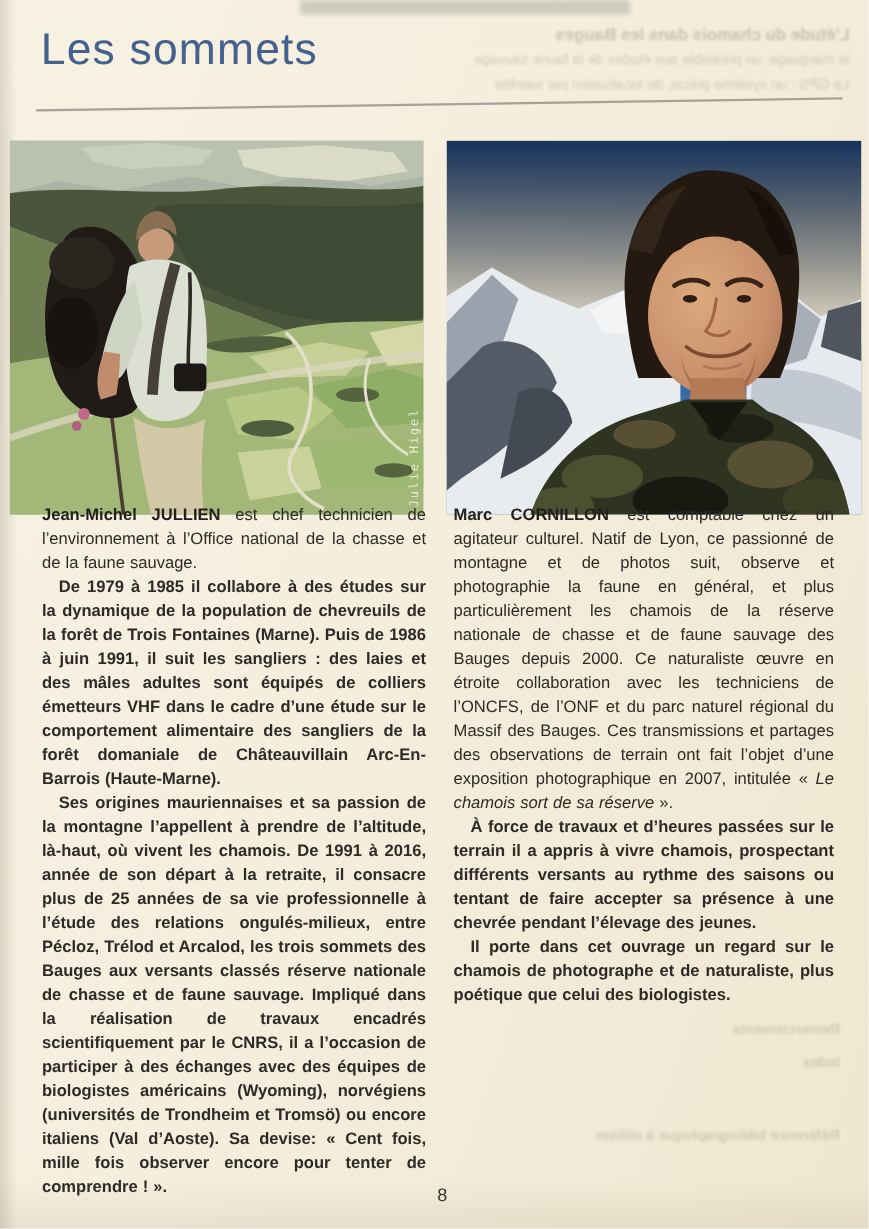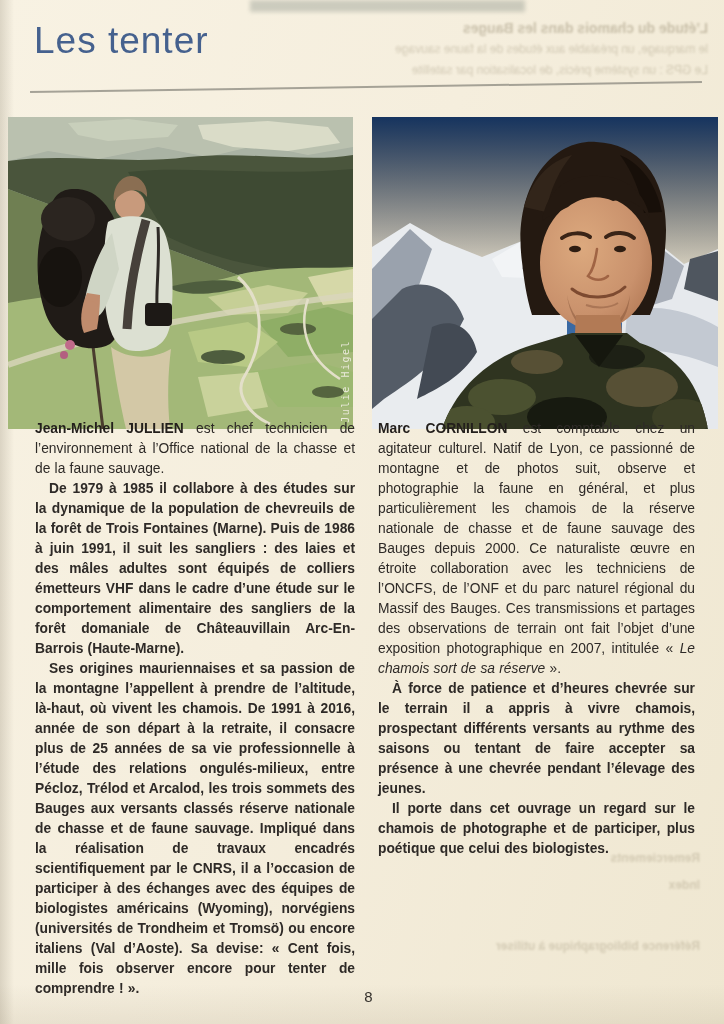--- a/index.html
+++ b/index.html
@@ -75,21 +75,21 @@
 <div class="page">
 
   <div class="bleed-bar"></div>
 
   <div class="bleed bleed-top">
     <div class="b1">L’étude du chamois dans les Bauges</div>
     <div class="b2">le marquage, un préalable aux études de la faune sauvage</div>
     <div class="b3">Le GPS : un système précis, de localisation par satellite</div>
   </div>
 
-  <h1 class="title">Les tenter</h1>
+  <h1 class="title">Les sommets</h1>
   <div class="rule"></div>
 
   <div class="photos">
 
     <figure class="photo-left">
       <svg viewBox="0 0 345 312" preserveAspectRatio="none">
         <rect width="345" height="312" fill="#8d9c8e"></rect>
 
         <rect width="345" height="58" fill="#aab3a4"></rect>
         <path d="M0,0 H345 V30 L300,38 250,28 200,40 150,30 90,42 40,34 0,44 Z" fill="#bdc3b1" opacity="0.85"></path>
@@ -216,22 +216,22 @@
   <div class="columns">
 
     <div class="col">
       <p><strong>Jean-Michel JULLIEN</strong><span> est chef technicien de l’environnement à l’Office national de la chasse et de la faune sauvage.</span></p>
       <p class="indent">De 1979 à 1985 il collabore à des études sur la dynamique de la population de chevreuils de la forêt de Trois Fontaines (Marne). Puis de 1986 à juin 1991, il suit les sangliers : des laies et des mâles adultes sont équipés de colliers émetteurs VHF dans le cadre d’une étude sur le comportement alimentaire des sangliers de la forêt domaniale de Châteauvillain Arc-En-Barrois (Haute-Marne).</p>
       <p class="indent">Ses origines mauriennaises et sa passion de la montagne l’appellent à prendre de l’altitude, là-haut, où vivent les chamois. De 1991 à 2016, année de son départ à la retraite, il consacre plus de 25 années de sa vie professionnelle à l’étude des relations ongulés-milieux, entre Pécloz, Trélod et Arcalod, les trois sommets des Bauges aux versants classés réserve nationale de chasse et de faune sauvage. Impliqué dans la réalisation de travaux encadrés scientifiquement par le CNRS, il a l’occasion de participer à des échanges avec des équipes de biologistes américains (Wyoming), norvégiens (universités de Trondheim et Tromsö) ou encore italiens (Val d’Aoste). Sa devise: « Cent fois, mille fois observer encore pour tenter de comprendre ! ».</p>
     </div>
 
     <div class="col right">
       <p><strong>Marc CORNILLON</strong><span> est comptable chez un agitateur culturel. Natif de Lyon, ce passionné de montagne et de photos suit, observe et photographie la faune en général, et plus particulièrement les chamois de la réserve nationale de chasse et de faune sauvage des Bauges depuis 2000. Ce naturaliste œuvre en étroite collaboration avec les techniciens de l’ONCFS, de l’ONF et du parc naturel régional du Massif des Bauges. Ces transmissions et partages des observations de terrain ont fait l’objet d’une exposition photographique en 2007, intitulée « </span><em>Le chamois sort de sa réserve</em><span> ».</span></p>
-      <p class="indent">À force de patience et d’heures chevrée sur le terrain il a appris à vivre chamois, prospectant différents versants au rythme des saisons ou tentant de faire accepter sa présence à une chevrée pendant l’élevage des jeunes.</p>
-      <p class="indent">Il porte dans cet ouvrage un regard sur le chamois de photographe et de participer, plus poétique que celui des biologistes.</p>
+      <p class="indent">À force de travaux et d’heures passées sur le terrain il a appris à vivre chamois, prospectant différents versants au rythme des saisons ou tentant de faire accepter sa présence à une chevrée pendant l’élevage des jeunes.</p>
+      <p class="indent">Il porte dans cet ouvrage un regard sur le chamois de photographe et de naturaliste, plus poétique que celui des biologistes.</p>
     </div>
 
   </div>
 
   <div class="bleed bleed-bottom">
     <div class="b1">Remerciements</div>
     <div class="b2">Index</div>
     <div class="b3">Référence bibliographique à utiliser</div>
   </div>
 

